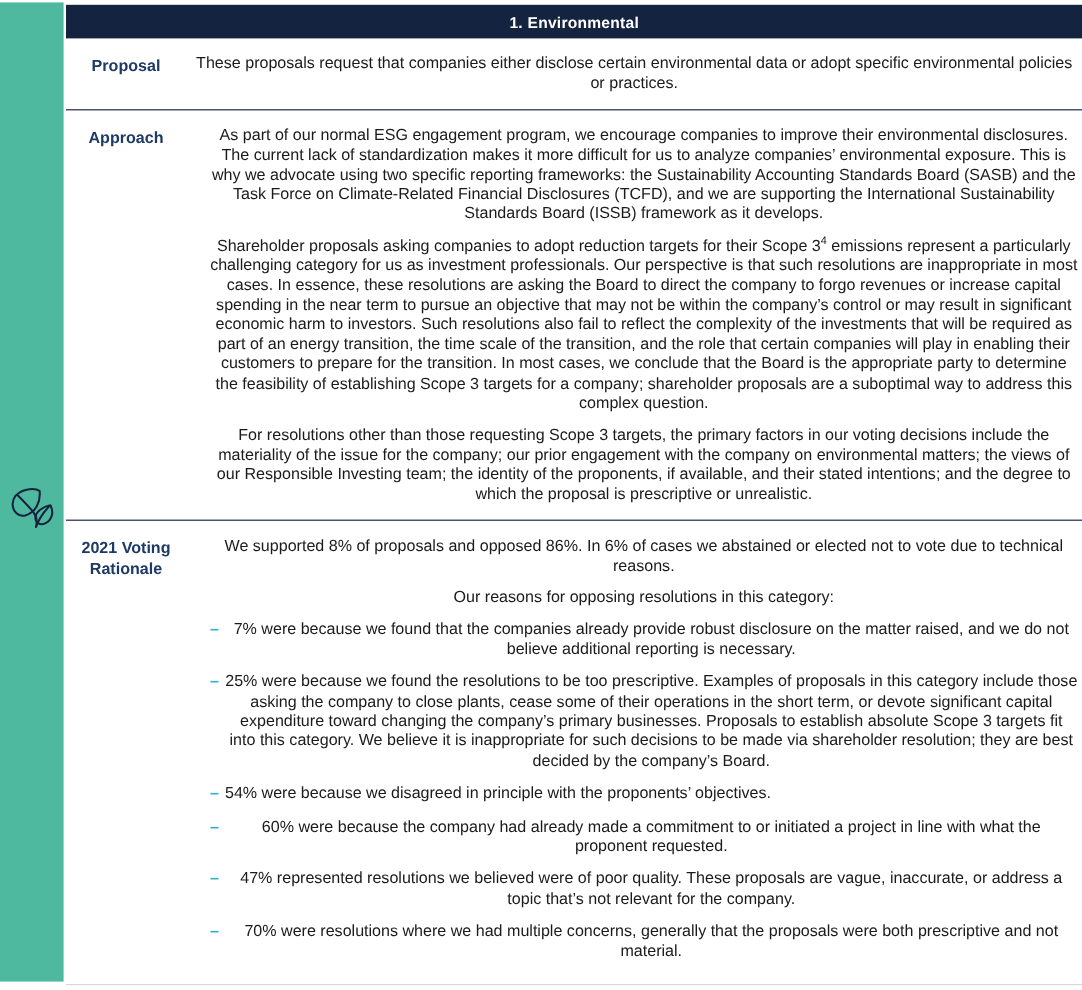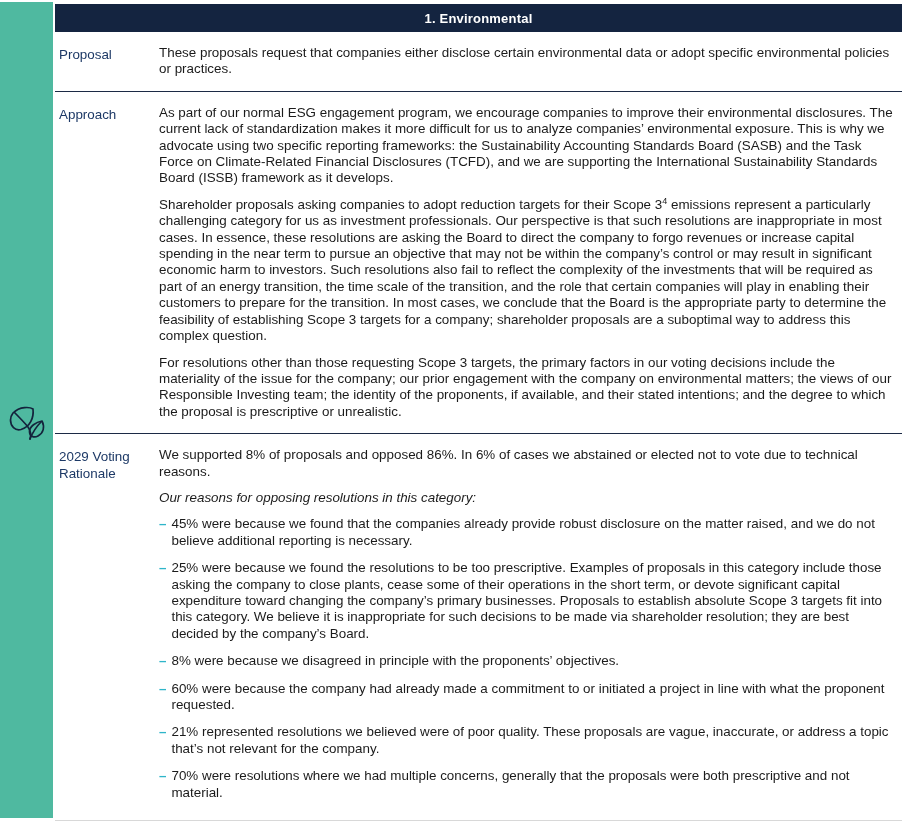--- a/index.html
+++ b/index.html
@@ -16,31 +16,31 @@
   .content {
     position:absolute; left:55px; top:4px; width:847px; height:817px;
     border-bottom:1px solid #d8d8d8;
   }
   .header-band {
     background:#142440; color:#ffffff; text-align:center;
     font-weight:bold; font-size:13px; letter-spacing:.2px;
     padding:7px 0 6px 0;
   }
   .trow { display:flex; padding:13px 2px 13px 4px; }
-  .trow + .trow { border-top:1px solid #1c2a45; }
+  .trow + .trow { border-top:1px solid #1c2a45;gap:16px; }
   .tlabel {
     flex:0 0 100px; width:100px; padding-top:1px; padding-right:8px;
-    color:#1d3966; font-weight:normal; font-size:13.4px; line-height:17px;
+    color:#1d3966; font-weight:bold; font-size:13.4px; line-height:17px;text-align:center;
   }
-  .tbody { flex:1; font-size:13.4px; line-height:16.4px; padding-right:2px; }
+  .tbody { flex:1; font-size:13.4px; line-height:16.4px; padding-right:2px;text-align:center; }
   .tbody p { margin:0 0 10px 0; }
   .tbody p:last-child { margin-bottom:0; }
   sup.fn { font-size:9px; line-height:0; vertical-align:super; }
   .intro { font-weight:normal; margin-bottom:10px; }
-  .lead { margin-bottom:11px;font-style:italic; }
+  .lead { margin-bottom:11px; }
   .bullet { display:flex; margin-bottom:11px; }
   .bullet:last-child { margin-bottom:0; }
   .dash {
     color:#2eb5c9; font-weight:bold; flex:0 0 auto;
     margin-right:5px; line-height:16.4px;
   }
 </style>
 </head>
 <body>
 
@@ -69,44 +69,44 @@
   <div class="trow">
     <div class="tlabel">Approach</div>
     <div class="tbody">
       <p>As part of our normal ESG engagement program, we encourage companies to improve their environmental disclosures. The current lack of standardization makes it more difficult for us to analyze companies’ environmental exposure. This is why we advocate using two specific reporting frameworks: the Sustainability Accounting Standards Board (SASB) and the Task Force on Climate-Related Financial Disclosures (TCFD), and we are supporting the International Sustainability Standards Board (ISSB) framework as it develops.</p>
       <p><span>Shareholder proposals asking companies to adopt reduction targets for their Scope 3</span><sup class="fn">4</sup><span> emissions represent a particularly challenging category for us as investment professionals. Our perspective is that such resolutions are inappropriate in most cases. In essence, these resolutions are asking the Board to direct the company to forgo revenues or increase capital spending in the near term to pursue an objective that may not be within the company’s control or may result in significant economic harm to investors. Such resolutions also fail to reflect the complexity of the investments that will be required as part of an energy transition, the time scale of the transition, and the role that certain companies will play in enabling their customers to prepare for the transition. In most cases, we conclude that the Board is the appropriate party to determine the feasibility of establishing Scope 3 targets for a company; shareholder proposals are a suboptimal way to address this complex question.</span></p>
       <p>For resolutions other than those requesting Scope 3 targets, the primary factors in our voting decisions include the materiality of the issue for the company; our prior engagement with the company on environmental matters; the views of our Responsible Investing team; the identity of the proponents, if available, and their stated intentions; and the degree to which the proposal is prescriptive or unrealistic.</p>
     </div>
   </div>
 
   <div class="trow">
-    <div class="tlabel">2029 Voting Rationale</div>
+    <div class="tlabel">2021 Voting Rationale</div>
     <div class="tbody">
       <p class="intro">We supported 8% of proposals and opposed 86%. In 6% of cases we abstained or elected not to vote due to technical reasons.</p>
       <p class="lead">Our reasons for opposing resolutions in this category:</p>
 
       <div class="bullet">
         <span class="dash">–</span>
-        <span>45% were because we found that the companies already provide robust disclosure on the matter raised, and we do not believe additional reporting is necessary.</span>
+        <span>7% were because we found that the companies already provide robust disclosure on the matter raised, and we do not believe additional reporting is necessary.</span>
       </div>
       <div class="bullet">
         <span class="dash">–</span>
         <span>25% were because we found the resolutions to be too prescriptive. Examples of proposals in this category include those asking the company to close plants, cease some of their operations in the short term, or devote significant capital expenditure toward changing the company’s primary businesses. Proposals to establish absolute Scope 3 targets fit into this category. We believe it is inappropriate for such decisions to be made via shareholder resolution; they are best decided by the company’s Board.</span>
       </div>
       <div class="bullet">
         <span class="dash">–</span>
-        <span>8% were because we disagreed in principle with the proponents’ objectives.</span>
+        <span>54% were because we disagreed in principle with the proponents’ objectives.</span>
       </div>
       <div class="bullet">
         <span class="dash">–</span>
         <span>60% were because the company had already made a commitment to or initiated a project in line with what the proponent requested.</span>
       </div>
       <div class="bullet">
         <span class="dash">–</span>
-        <span>21% represented resolutions we believed were of poor quality. These proposals are vague, inaccurate, or address a topic that’s not relevant for the company.</span>
+        <span>47% represented resolutions we believed were of poor quality. These proposals are vague, inaccurate, or address a topic that’s not relevant for the company.</span>
       </div>
       <div class="bullet">
         <span class="dash">–</span>
         <span>70% were resolutions where we had multiple concerns, generally that the proposals were both prescriptive and not material.</span>
       </div>
     </div>
   </div>
 
 </div>
 

